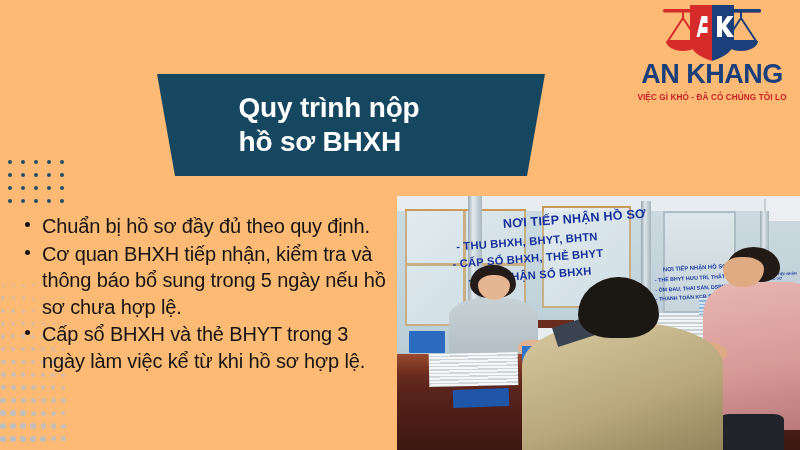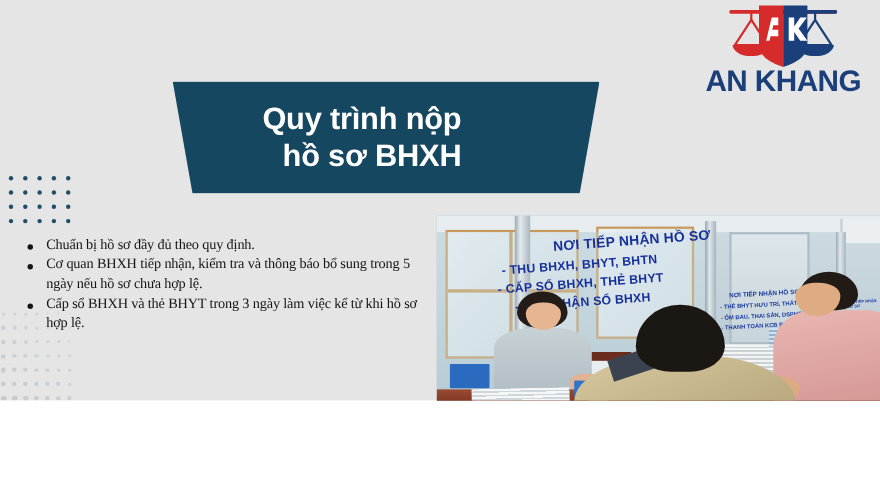--- a/index.html
+++ b/index.html
@@ -4,22 +4,22 @@
 <style>
   * { box-sizing: border-box; margin: 0; padding: 0; }
   html, body {
     width: 800px; height: 450px;
     overflow: hidden;
     background: #ffffff;
     font-family: "Liberation Sans", sans-serif;
   }
   #slide {
     position: relative;
-    width: 800px; height: 364px;
-    background: #e5e5e5;
+    width: 800px; height: 450px;
+    background: #fdba74;
     overflow: hidden;
   }
 
   
   #dots-top-left {
     position: absolute;
     left: 8px; top: 160px;
     width: 62px; height: 52px;
   }
   #dots-top-left .dot {
@@ -81,42 +81,41 @@
     clip-path: polygon(3.0% 0%, 100% 0%, 95.5% 100%, 7.5% 100%);
     display: flex;
     align-items: center;
     justify-content: center;
   }
   #title-text {
     color: #ffffff;
     font-size: 28px;
     font-weight: bold;
     line-height: 1.22;
-    text-align: right;
+    text-align: left;
     letter-spacing: -0.2px;
     padding-right: 32px;
     white-space: pre-line;
   }
 
   
   #bullet-list {
     position: absolute;
     left: 16px; top: 213px;
     width: 378px;
     list-style: none;
   }
   #bullet-list li {
     position: relative;
     padding-left: 26px;
     margin-bottom: 1px;
-    font-size: 13px;
+    font-size: 20px;
     line-height: 1.33;
     color: #141414;
     letter-spacing: -0.15px;
-    font-family: Liberation Serif, serif;
   }
   #bullet-list li::before {
     content: "";
     position: absolute;
     left: 9px; top: 9px;
     width: 5px; height: 5px;
     border-radius: 50%;
     background: #141414;
   }
 
@@ -466,20 +465,21 @@
       <path d="M156 74 a34 20 0 0 0 68 0 z" fill="#1b3f7a"></path>
 
       <path d="M132 2 L88 2 L88 74 q0 26 44 40 z" fill="#d62b2b"></path>
       <path d="M132 2 L176 2 L176 74 q0 26 -44 40 z" fill="#1b3f7a"></path>
 
       <path d="M101 66 L111 24 L123 24 L123 38 L114 38 L112 46 L123 46 L123 58 L109 58 L107 66 z" fill="#ffffff"></path>
 
       <path d="M142 24 L152 24 L152 40 L163 24 L175 24 L160 44 L176 66 L163 66 L152 50 L152 66 L142 66 z" fill="#ffffff"></path>
     </svg>
     <div id="logo-name">AN KHANG</div>
+    <div id="logo-tagline">VIỆC GÌ KHÓ - ĐÃ CÓ CHÚNG TÔI LO</div>
   </div>
 
   <div id="title-banner">
     <div id="title-text">Quy trình nộp
 hồ sơ BHXH</div>
   </div>
 
   <ul id="bullet-list">
     <li>Chuẩn bị hồ sơ đầy đủ theo quy định.</li>
     <li>Cơ quan BHXH tiếp nhận, kiểm tra và thông báo bổ sung trong 5 ngày nếu hồ sơ chưa hợp lệ.</li>

